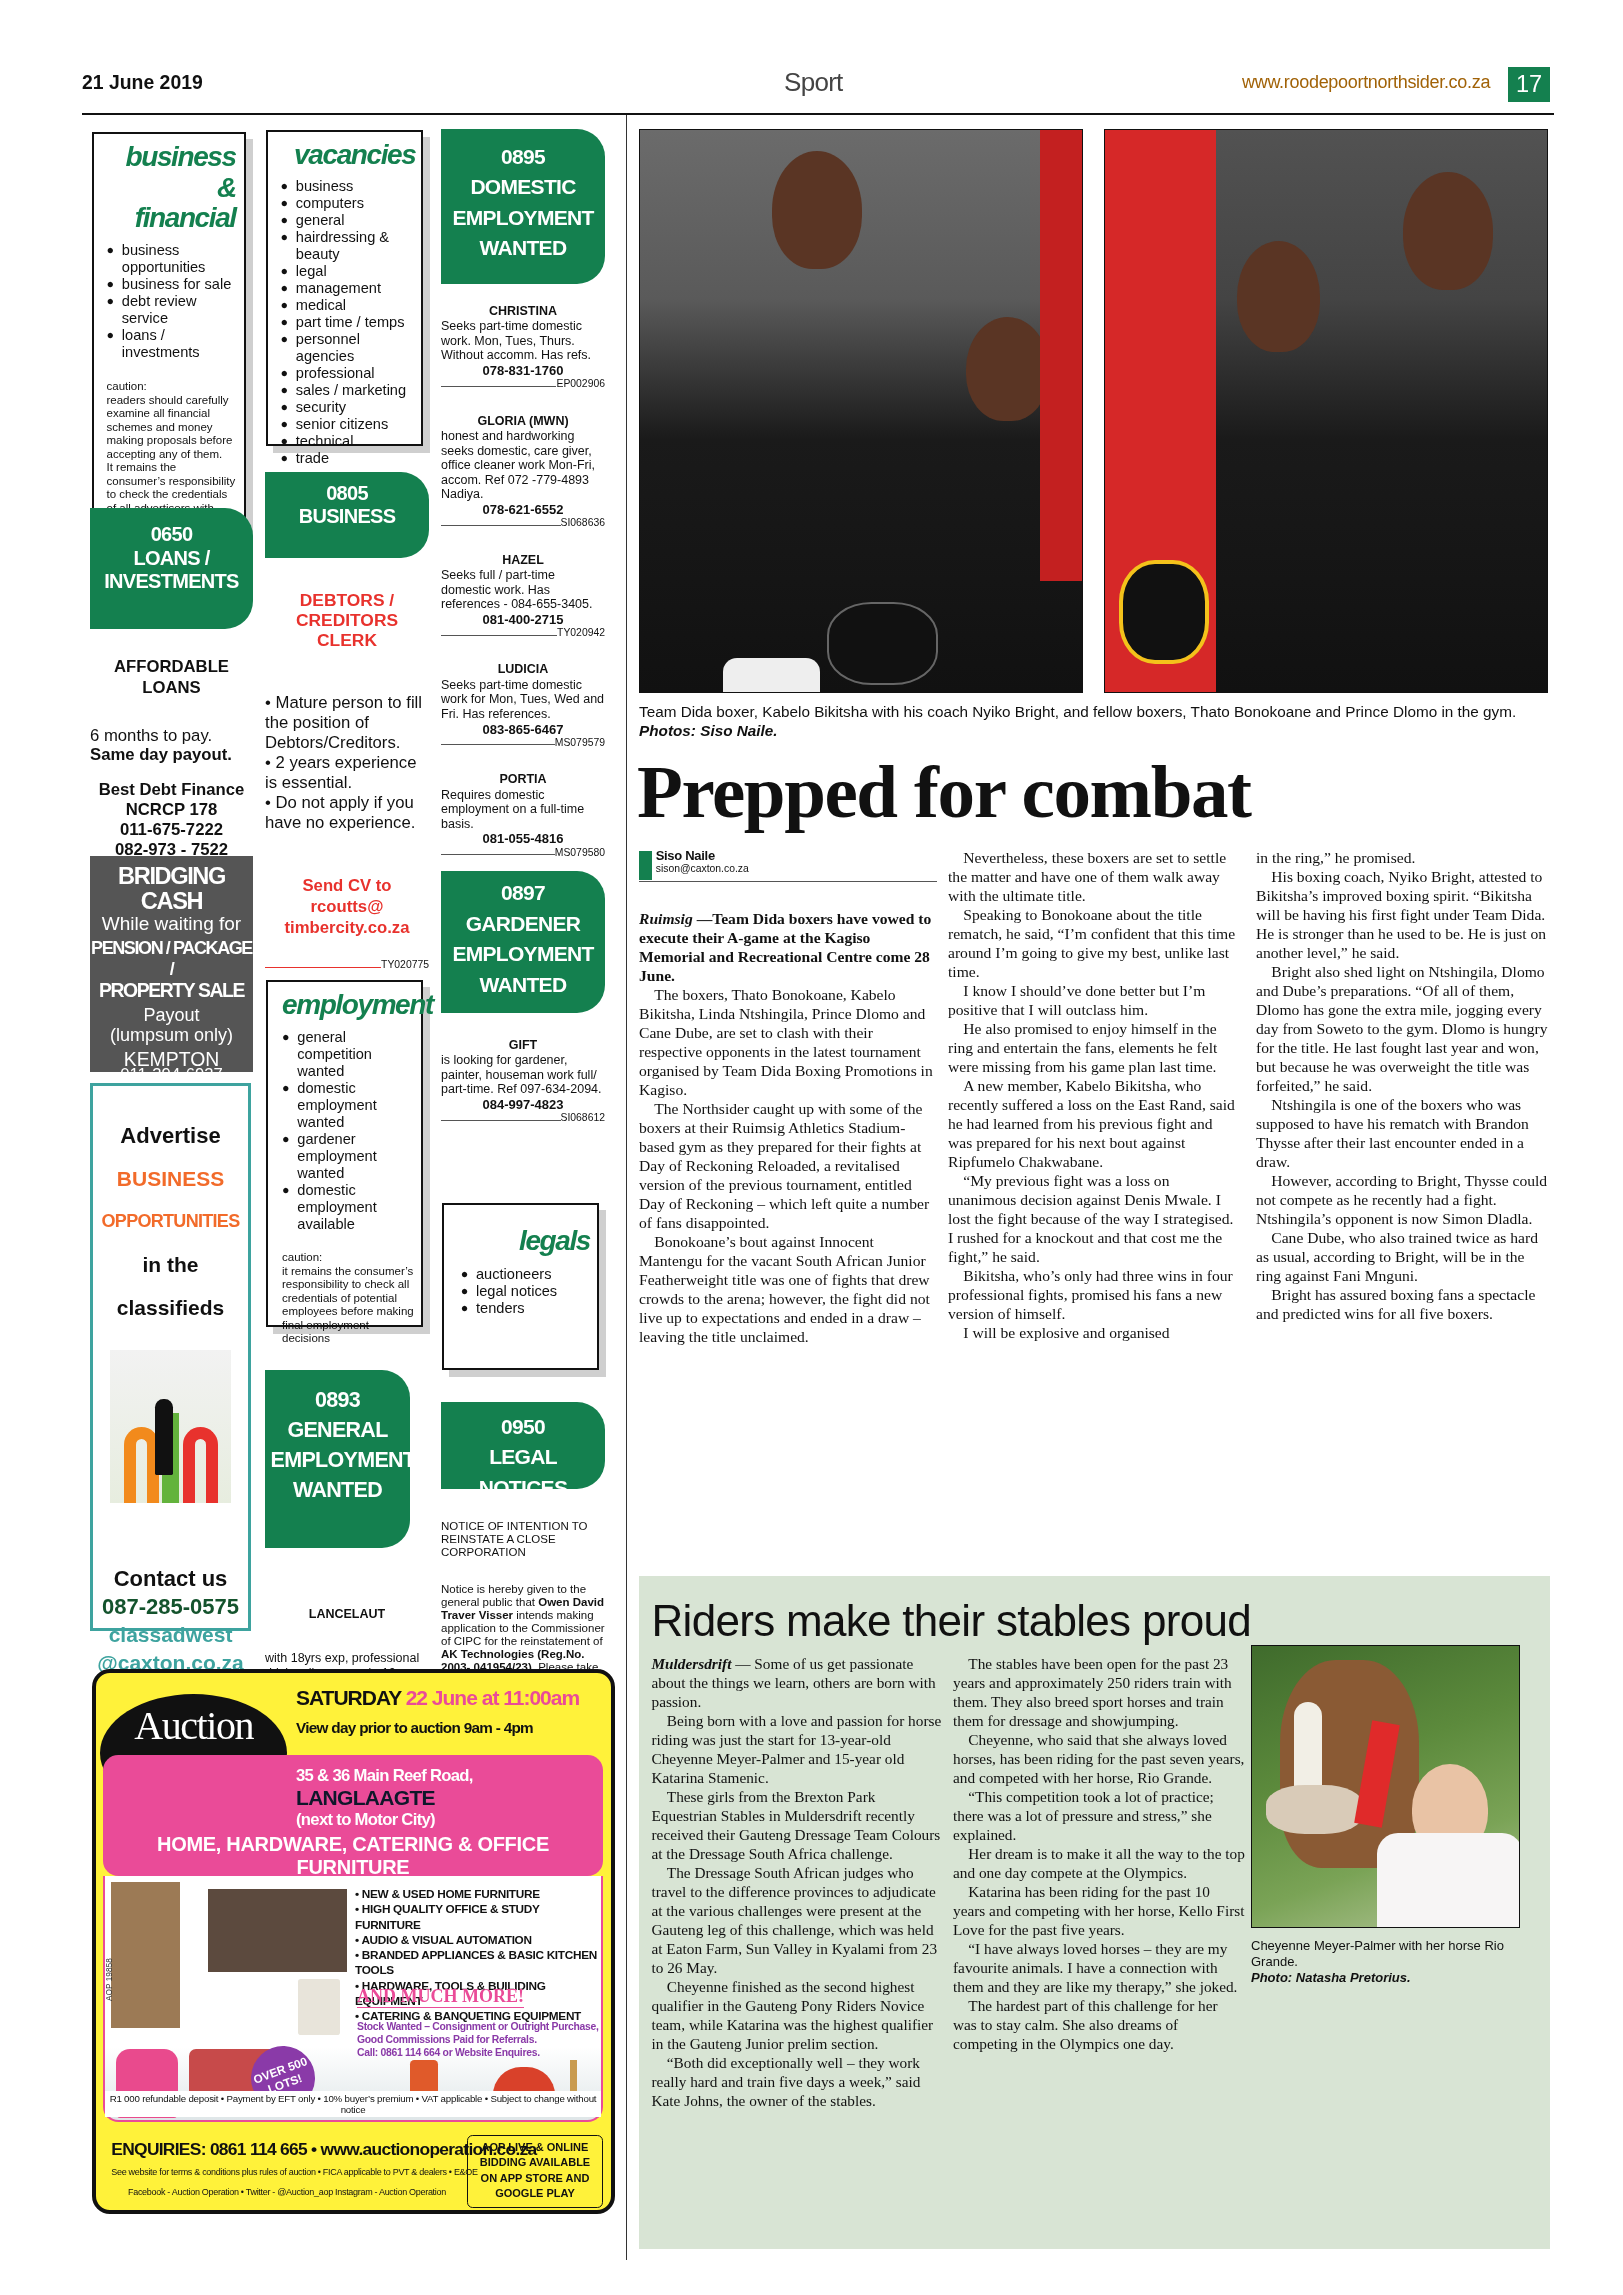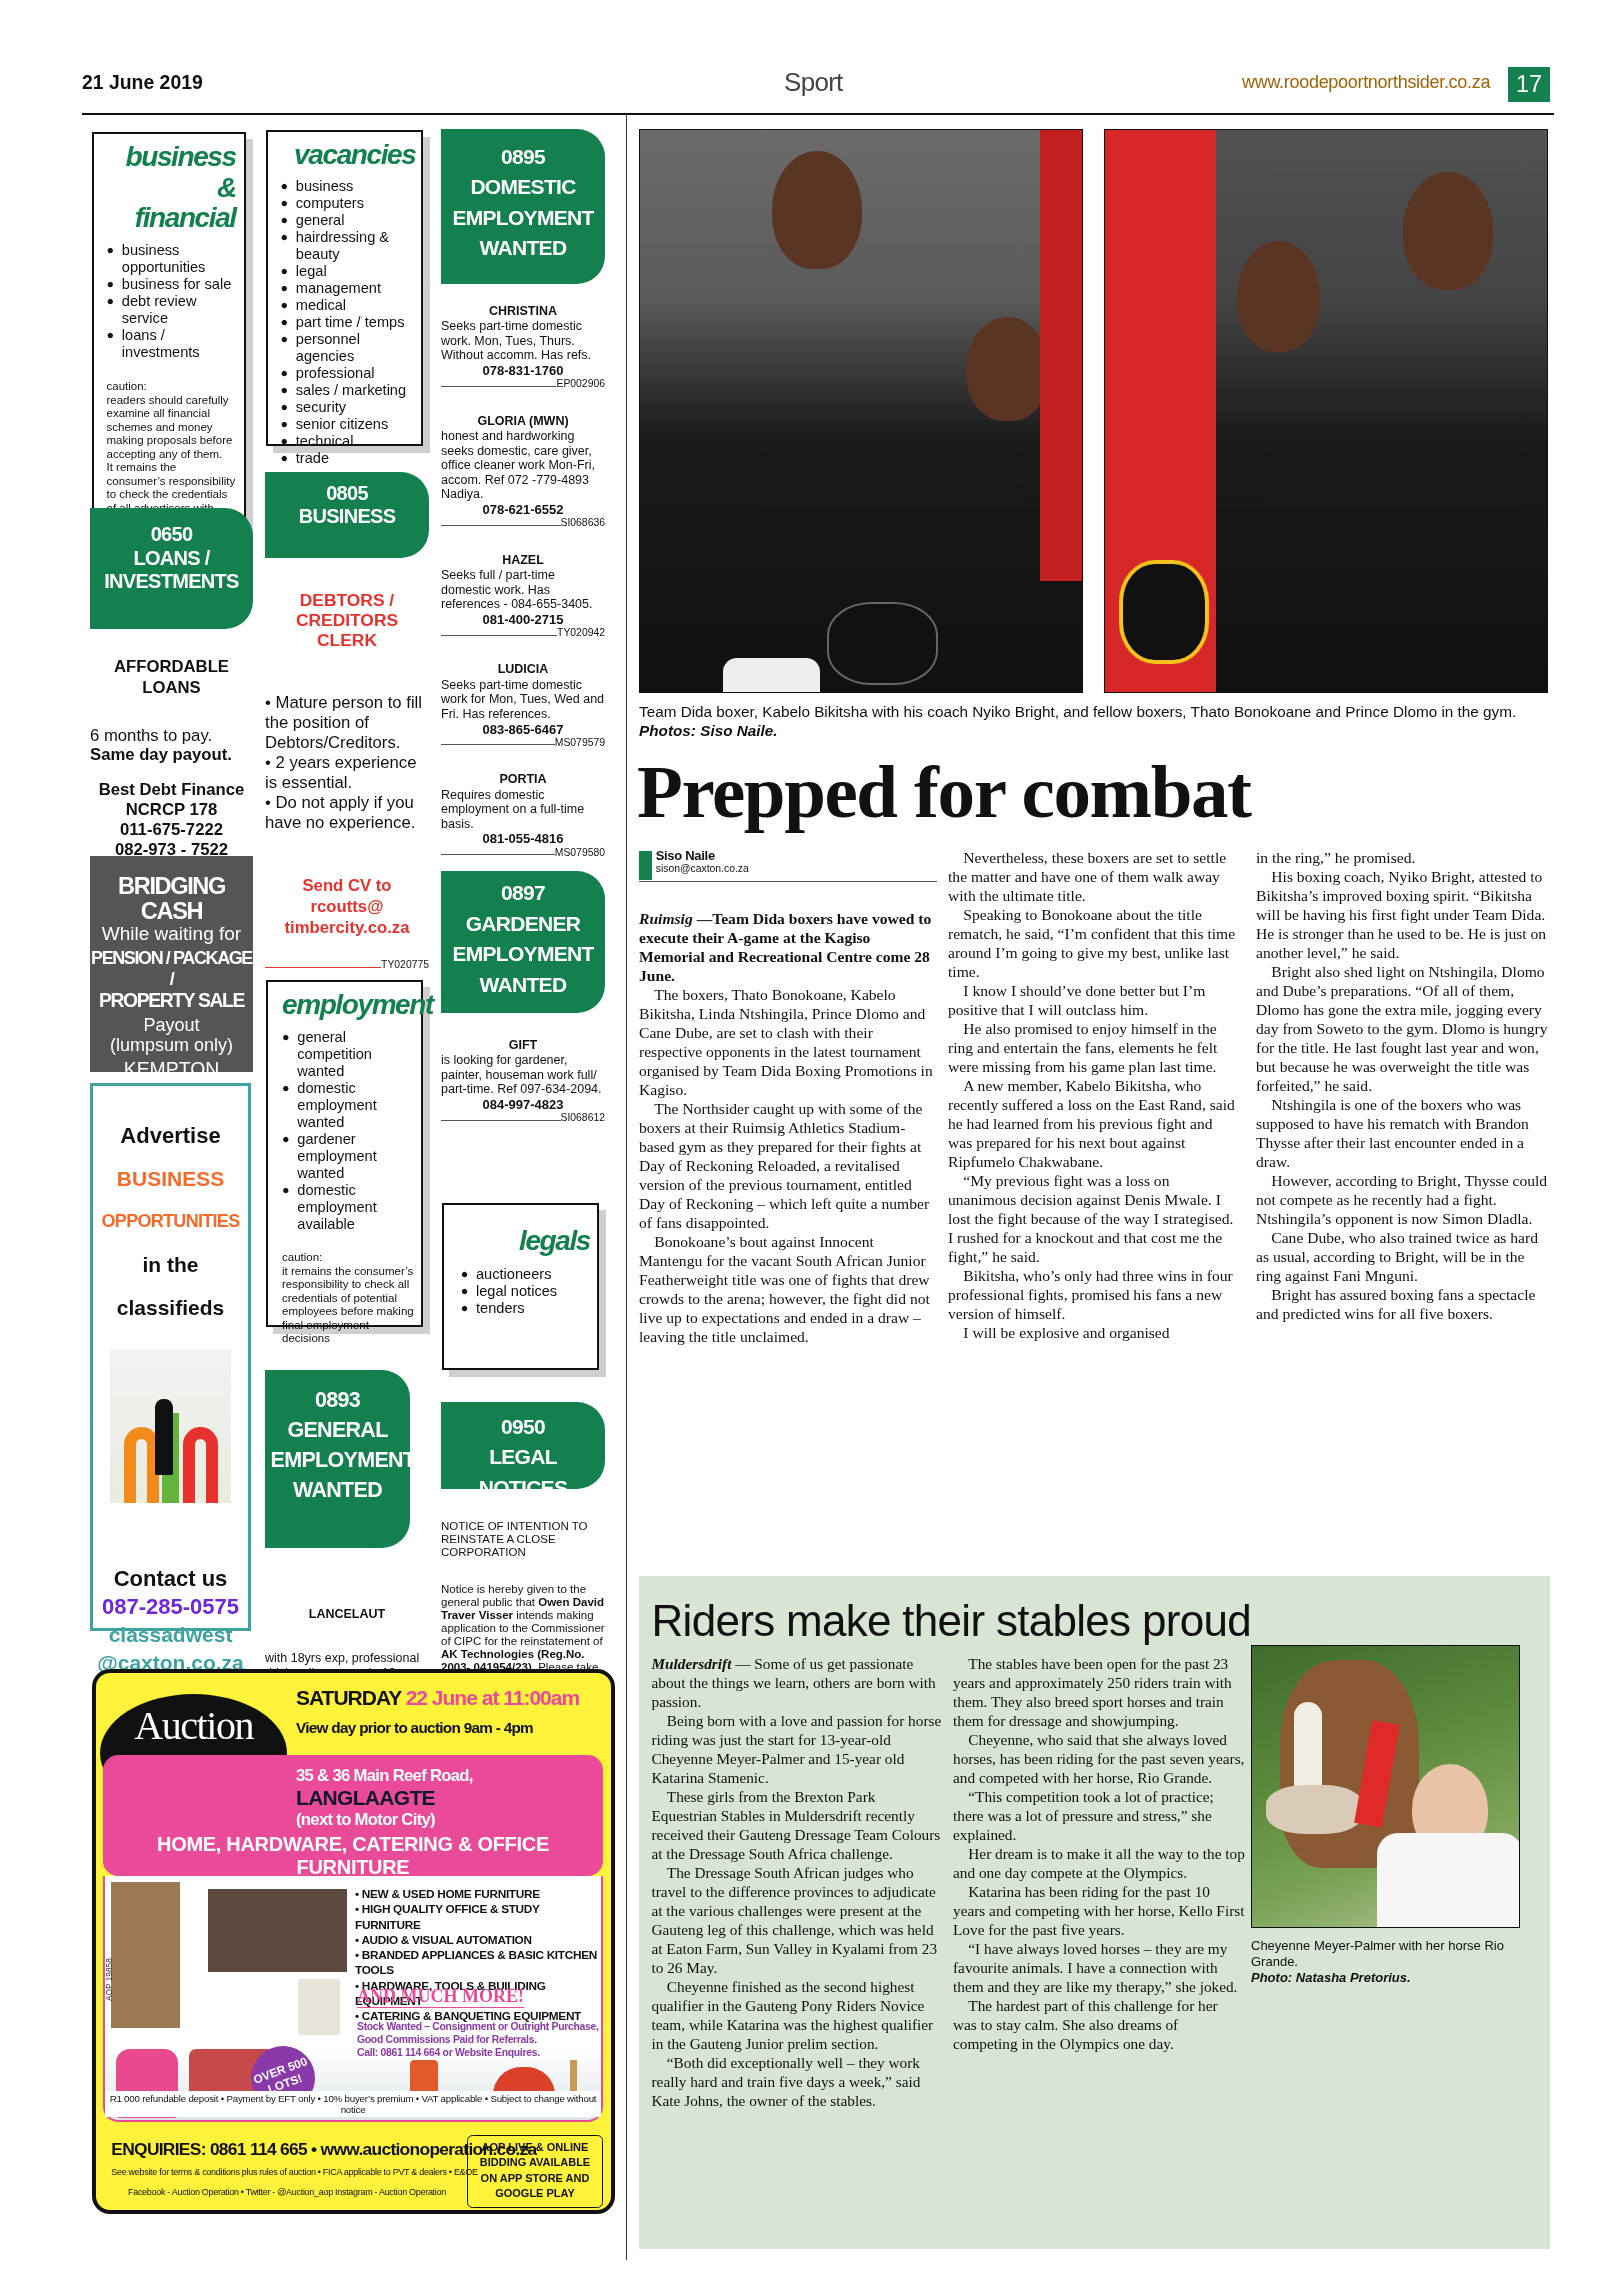--- a/index.html
+++ b/index.html
@@ -77,21 +77,21 @@
     <div>011-675-7222</div>
     <div>082-973 - 7522</div>
     <div style="word-break:break-all;">westrand@bestdebt finance.co.za</div>
   </div>
   <div class="ad-ref">
       <span class="rule"></span>
       <span>MS079333</span>
     </div>
 </div>
 
-<div class="abs" style="left:90px; top:856px; width:163px; height:216px; background:#555; color:#fff; text-align:center; padding-top:18px;">
+<div class="abs" style="left:90px; top:856px; width:163px; height:216px; background:#555; color:#fff; text-align:center; padding-top:8px;">
   <div style="font-weight:bold; font-size:23.6px; line-height:25px; letter-spacing:-1.4px;">BRIDGING CASH</div>
   <div style="font-size:19px; line-height:19.4px;">While waiting for</div>
   <div style="font-weight:bold; font-size:18px; line-height:21px; letter-spacing:-1.4px; margin-top:4.2px;">PENSION / PACKAGE /</div>
   <div style="font-weight:bold; font-size:19.4px; line-height:21px; letter-spacing:-1.4px;">PROPERTY SALE</div>
   <div style="font-size:18px; line-height:19.4px; margin-top:5.6px;">Payout</div>
   <div style="font-size:18px; line-height:19.4px;">(lumpsum only)</div>
   <div style="font-size:19.4px; line-height:16.7px; margin-top:5.6px;">KEMPTON</div>
   <div style="font-size:16.7px; line-height:15.3px;">011-394-6937</div>
   <div style="font-size:16.7px; line-height:15.3px;">081-562-0510</div>
 </div>
@@ -102,21 +102,21 @@
   <div style="font-weight:bold; font-size:18px; line-height:43px; color:#f26b2a; letter-spacing:-0.7px;">OPPORTUNITIES</div>
   <div style="font-weight:bold; font-size:21px; line-height:43px;">in the</div>
   <div style="font-weight:bold; font-size:21px; line-height:43px;">classifieds</div>
   <div style="margin:21px auto 0; width:121px; height:153px; position:relative; background:linear-gradient(#f2f2f2,#e7eddf);">
     <div style="position:absolute; left:14px; bottom:0; width:35px; height:76px; border-radius:35px 35px 0 0; border:12.5px solid #f28a1c; border-bottom:none;"></div>
     <div style="position:absolute; left:73px; bottom:0; width:35px; height:76px; border-radius:35px 35px 0 0; border:12.5px solid #e8322d; border-bottom:none;"></div>
     <div style="position:absolute; left:52px; bottom:0; width:16.7px; height:90px; background:#63b33c;"></div>
     <div style="position:absolute; left:45px; bottom:28px; width:18px; height:76px; background:#111; border-radius:8.3px 8.3px 1.4px 1.4px;"></div>
   </div>
   <div style="font-weight:bold; font-size:22px; margin-top:62px; line-height:28px;">Contact us</div>
-  <div style="font-weight:bold; font-size:22px; color:#6d28d9; line-height:28px;">087-285-0575</div>
+  <div style="font-weight:bold; font-size:22px; color:#14532d; line-height:28px;">087-285-0575</div>
   <div style="font-weight:bold; font-size:21px; color:#3ea39f; line-height:28px;">classadwest</div>
   <div style="font-weight:bold; font-size:21px; color:#3ea39f; line-height:28px;">@caxton.co.za</div>
 </div>
 
 <div class="abs boxed" style="left:266px; top:130px; width:157px; height:316px; padding:8.3px 5.6px 5.6px 12.5px;">
   <div class="cat-title">vacancies</div>
   <ul class="bullets" style="margin-top:7px;">
     <li>business</li>
     <li>computers</li>
     <li>general</li>

